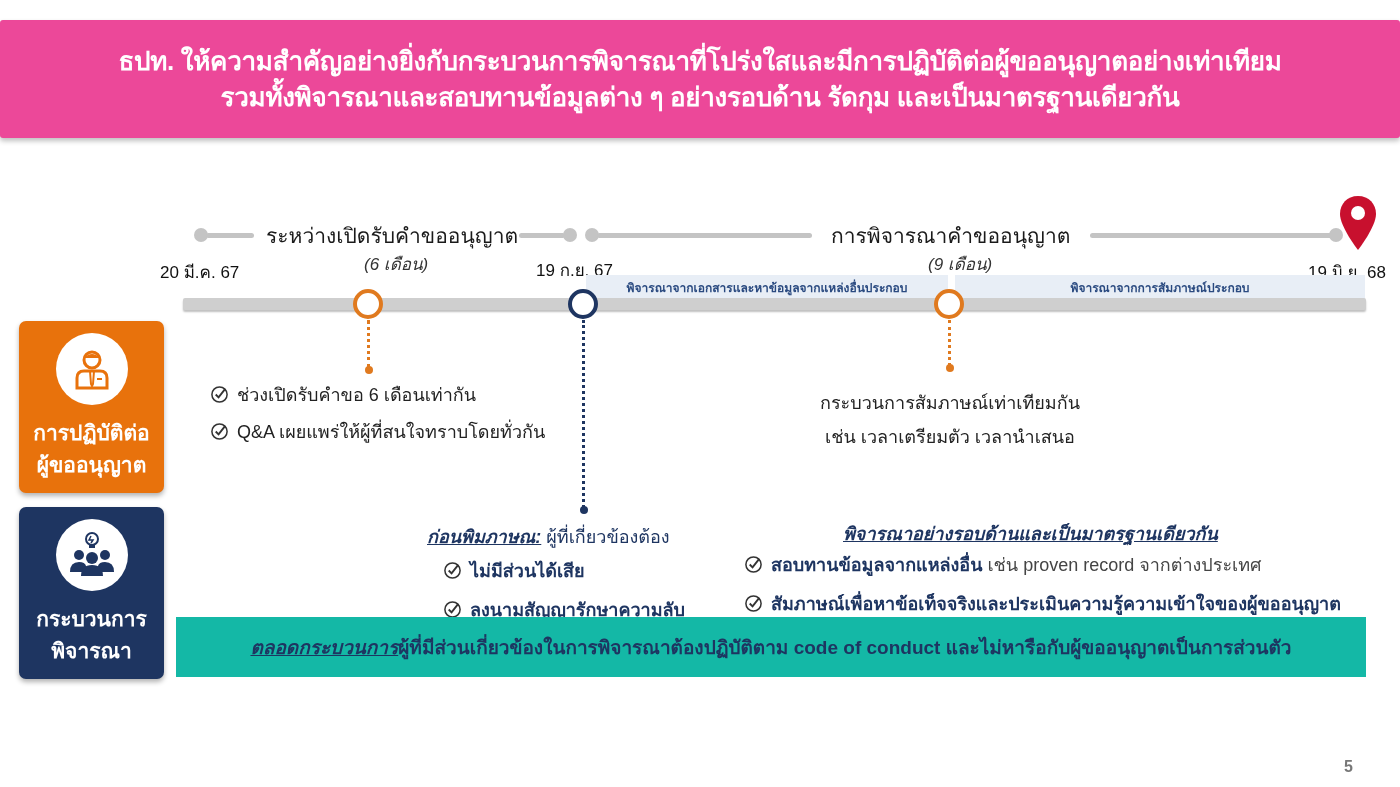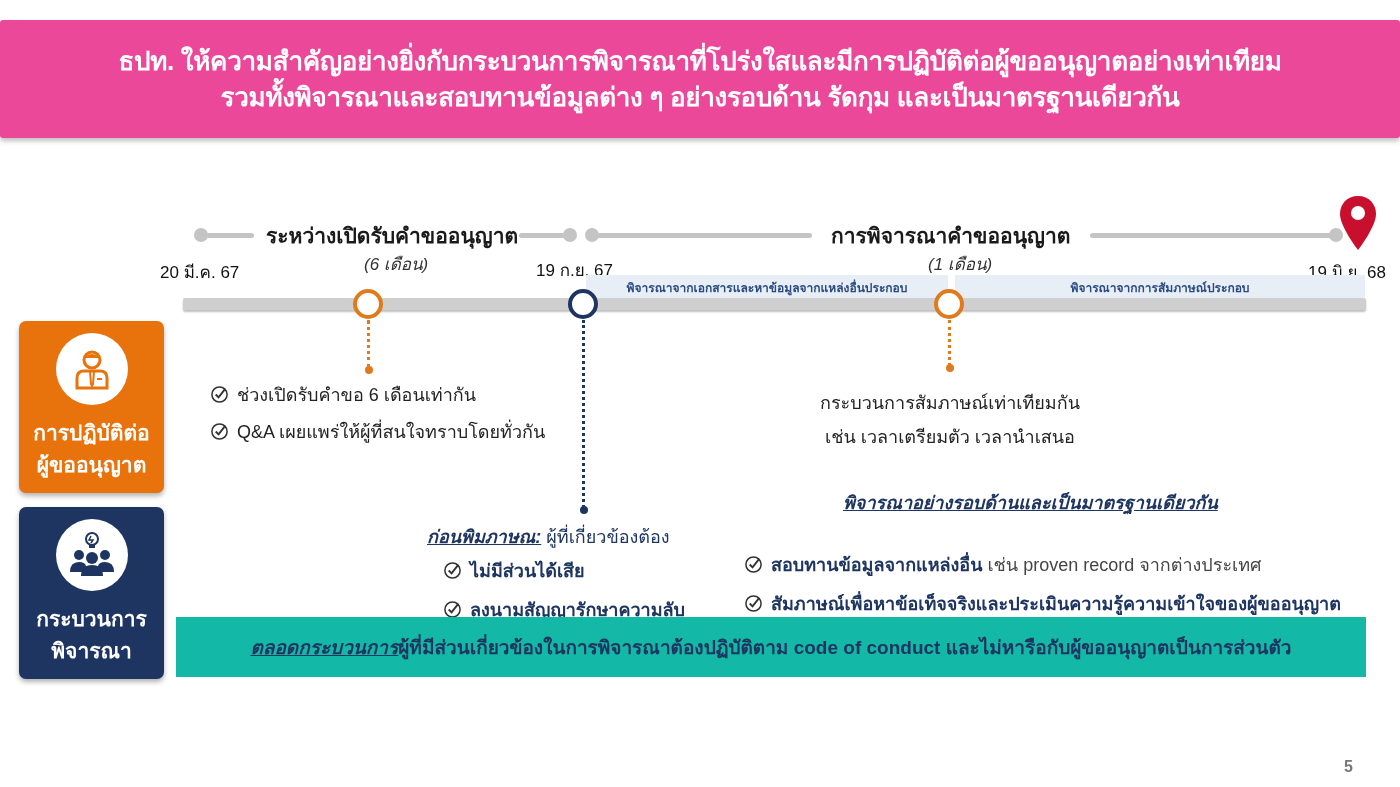--- a/index.html
+++ b/index.html
@@ -5,21 +5,21 @@
   *{box-sizing:border-box;margin:0;padding:0}
   html,body{width:1400px;height:787px;background:#ffffff;overflow:hidden}
   body{position:relative;font-family:"Liberation Sans","DejaVu Sans",sans-serif;color:#222}
   .abs{position:absolute}
   .header{left:0;top:20px;width:1400px;height:118px;background:#ec4899;color:#fff;
     display:flex;flex-direction:column;align-items:center;justify-content:center;
     box-shadow:0 3px 5px rgba(0,0,0,.25);border-radius:3px}
   .header .line{font-size:26px;font-weight:bold;line-height:36px;letter-spacing:-0.3px}
   .gray-line{height:5px;background:#c4c4c4;border-radius:3px}
   .dot{width:14px;height:14px;border-radius:50%;background:#c4c4c4}
-  .phase-title{font-size:21px;font-weight:bold;color:#1a1a1a;white-space:nowrap}
+  .phase-title{font-size:21px;font-weight:normal;color:#1a1a1a;white-space:nowrap}
   .duration{font-size:17px;font-style:italic;color:#333}
   .date{font-size:17px;color:#111;white-space:nowrap}
   .main-bar{left:183px;top:298px;width:1183px;height:12px;background:#cfcfcf;border-radius:2px;
     box-shadow:0 2px 2px rgba(0,0,0,.25)}
   .subbar{height:25px;background:#e8eef6;color:#2a4a80;font-size:12px;font-weight:bold;
     display:flex;align-items:center;justify-content:center}
   .node{width:30px;height:30px;border-radius:50%;background:#fff}
   .node.orange{border:4px solid #e07a1f}
   .node.navy{border:4px solid #1e3561}
   .vdot{width:0;border-left:3px dotted}
@@ -52,21 +52,21 @@
 <div class="abs gray-line" style="left:519px;top:233px;width:46px"></div>
 <div class="abs dot" style="left:563px;top:228px"></div>
 
 <div class="abs dot" style="left:585px;top:228px"></div>
 <div class="abs gray-line" style="left:597px;top:233px;width:215px"></div>
 <div class="abs phase-title" style="left:831px;top:219px">การพิจารณาคำขออนุญาต</div>
 <div class="abs gray-line" style="left:1090px;top:233px;width:244px"></div>
 <div class="abs dot" style="left:1329px;top:228px"></div>
 
 <div class="abs duration" style="left:364px;top:250px">(6 เดือน)</div>
-<div class="abs duration" style="left:928px;top:250px">(1 เดือน)</div>
+<div class="abs duration" style="left:928px;top:250px">(9 เดือน)</div>
 
 <svg class="abs" style="left:1338px;top:194px" width="40" height="58" viewBox="0 0 40 58">
   <path d="M20 2 C9 2 2 10 2 20 C2 33 20 56 20 56 C20 56 38 33 38 20 C38 10 31 2 20 2 Z" fill="#c8102e"></path>
   <circle cx="20" cy="19" r="7" fill="#ffffff"></circle>
 </svg>
 
 <div class="abs date" style="left:160px;top:258px">20 มี.ค. 67</div>
 <div class="abs date" style="left:536px;top:256px">19 ก.ย. 67</div>
 <div class="abs date" style="left:1308px;top:258px">19 มิ.ย. 68</div>
 
@@ -157,21 +157,21 @@
   </div>
   <div class="check-item">
     <svg class="check-icon" viewBox="0 0 20 20">
         <circle cx="10" cy="10" r="8" fill="none" stroke="#333" stroke-width="1.6"></circle>
         <path d="M6 10 L9 13 L16 4" fill="none" stroke="#333" stroke-width="2"></path>
       </svg>
     <span class="t-blue">ลงนามสัญญารักษาความลับ</span>
   </div>
 </div>
 
-<div class="abs underline-title" style="left:843px;top:488px;white-space:nowrap">พิจารณาอย่างรอบด้านและเป็นมาตรฐานเดียวกัน</div>
+<div class="abs underline-title" style="left:843px;top:519px;white-space:nowrap">พิจารณาอย่างรอบด้านและเป็นมาตรฐานเดียวกัน</div>
 <div class="abs" style="left:744px;top:550px;display:flex;flex-direction:column;gap:10px">
   <div class="check-item">
     <svg class="check-icon" viewBox="0 0 20 20">
         <circle cx="10" cy="10" r="8" fill="none" stroke="#333" stroke-width="1.6"></circle>
         <path d="M6 10 L9 13 L16 4" fill="none" stroke="#333" stroke-width="2"></path>
       </svg>
     <span><span class="t-blue">สอบทานข้อมูลจากแหล่งอื่น</span><span class="t-dark" style="color:#444"> เช่น proven record จากต่างประเทศ</span></span>
   </div>
   <div class="check-item">
     <svg class="check-icon" viewBox="0 0 20 20">

